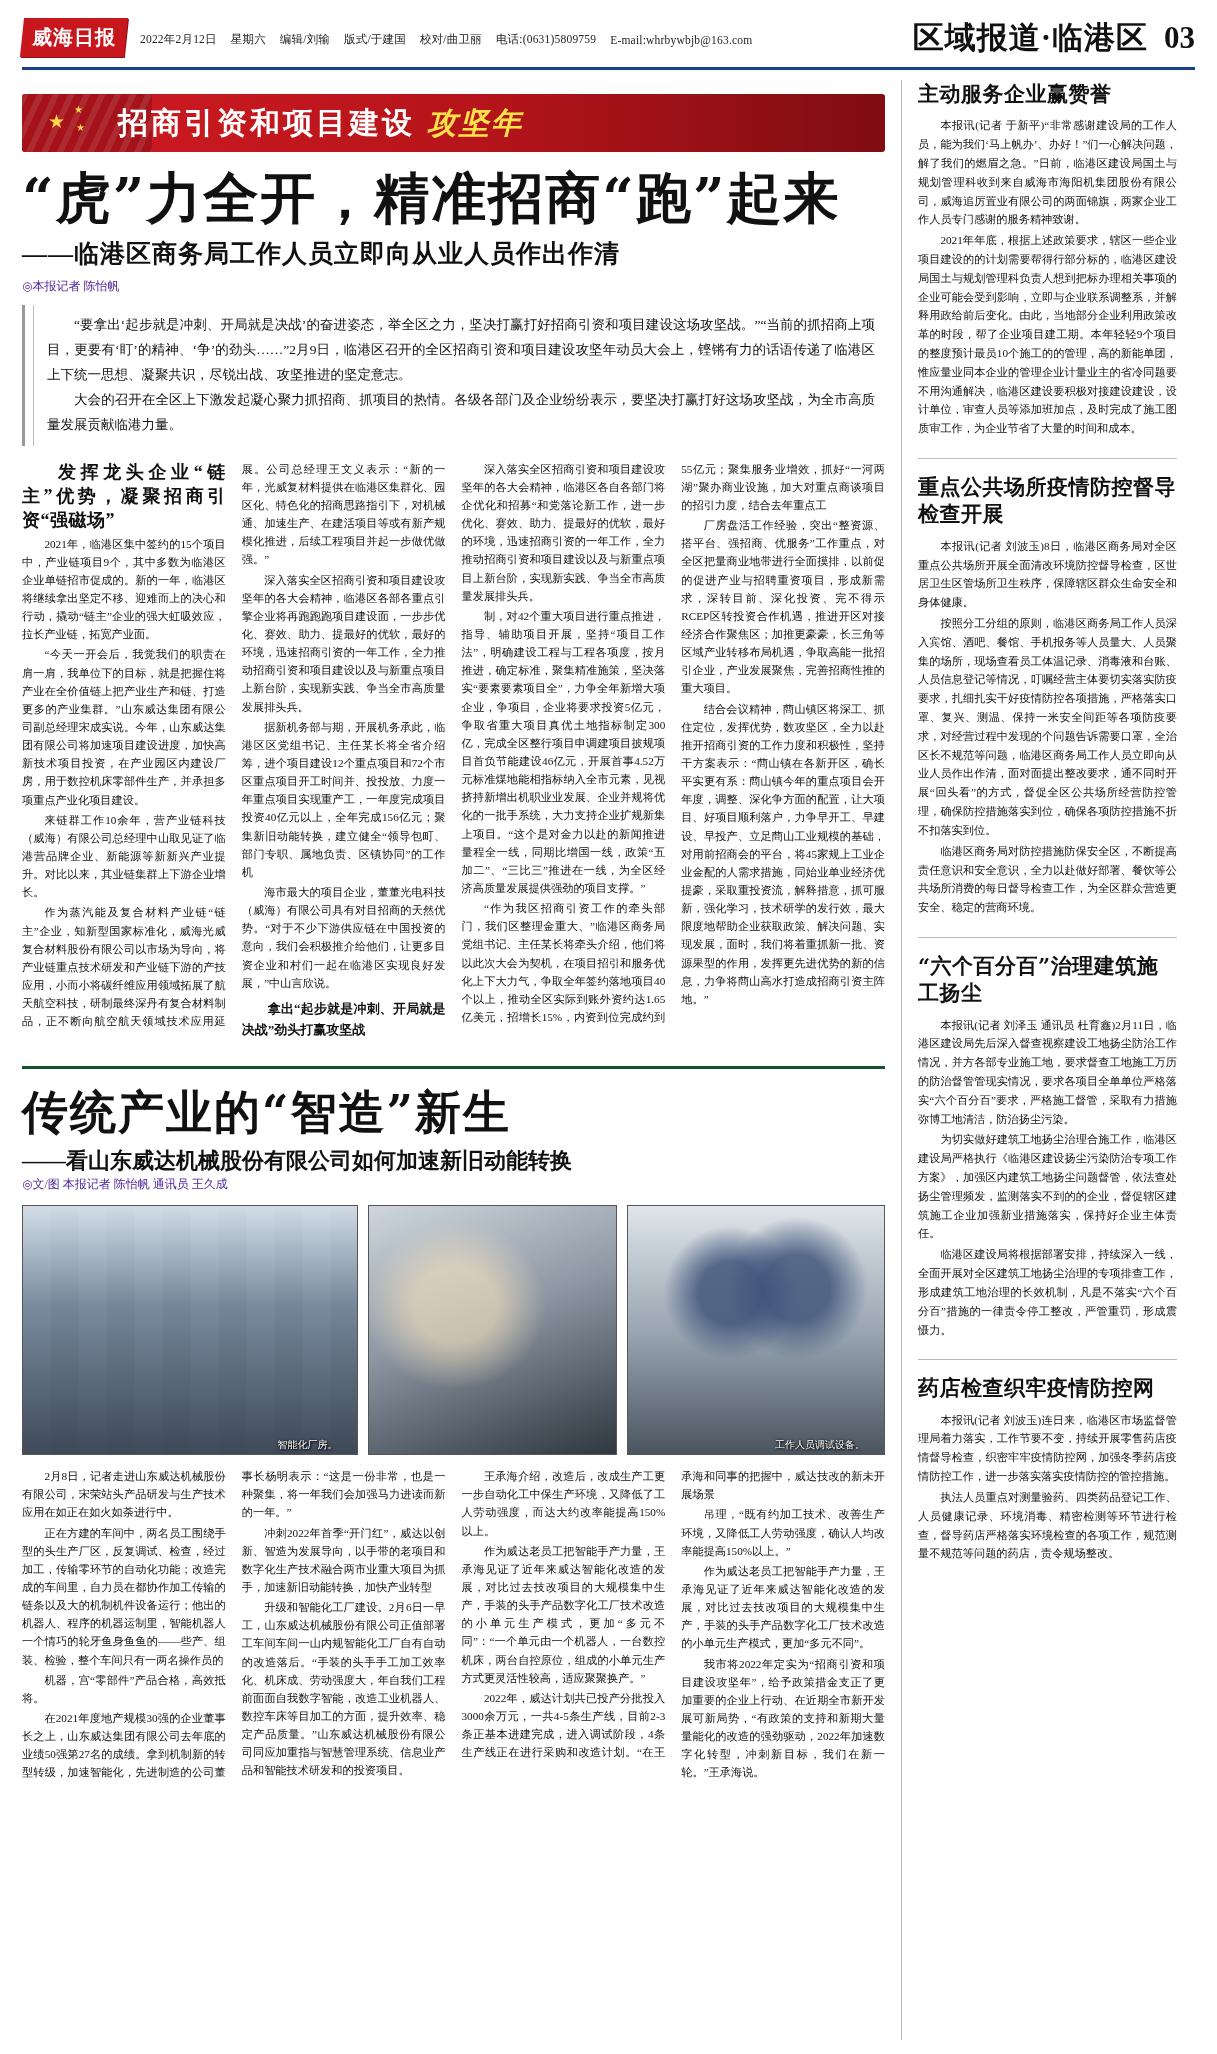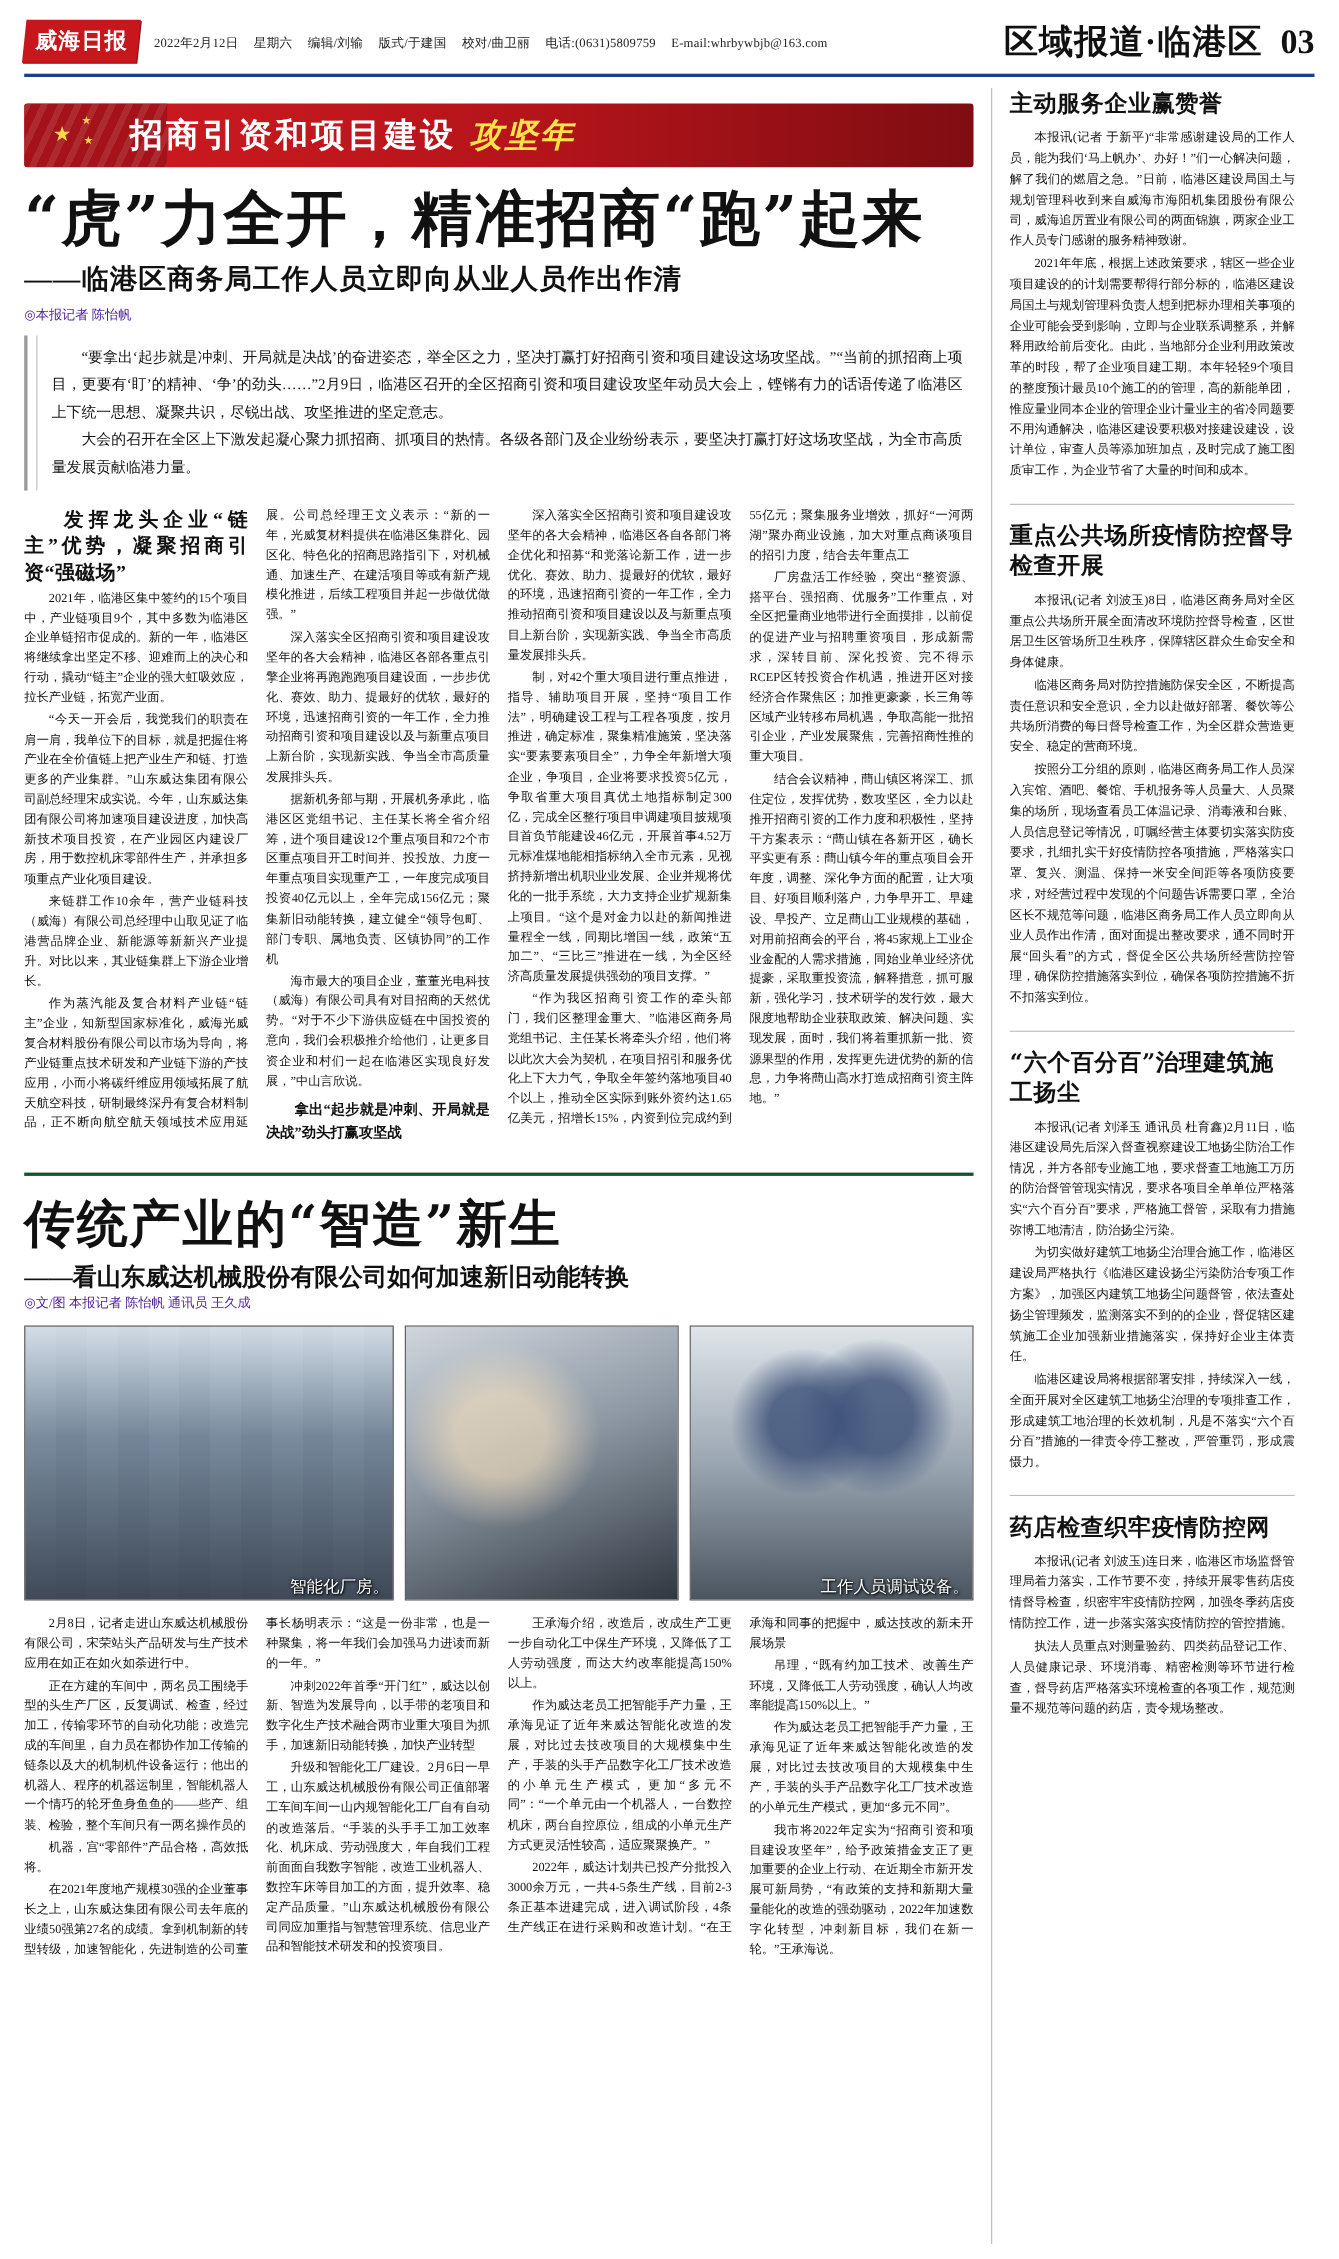--- a/index.html
+++ b/index.html
@@ -147,22 +147,22 @@
   .headline2 {
     font-size: 46px; font-weight: bold; letter-spacing: 2px;
     font-family: "DejaVu Serif", serif; line-height: 1.2;
   }
   .subhead2 { font-size: 22px; font-weight: bold; margin-top: 6px; }
 
   
   .photos { display: flex; gap: 10px; margin-top: 12px; }
   .photo { position: relative; }
   .photo .cap {
-    position: absolute; right: 4px; bottom: 3px;
-    color: #fff; font-size: 15px; text-shadow: 0 0 3px #000, 1px 1px 2px #000;
+    position: absolute; right: 20px; bottom: 3px;
+    color: #fff; font-size: 10px; text-shadow: 0 0 3px #000, 1px 1px 2px #000;
   }
   .ph-a { width: 336px; height: 250px; }
   .ph-b { width: 250px; height: 250px; }
   .ph-c { width: 258px; height: 250px; }
 
   .img-factory {
     width: 100%; height: 100%;
     background:
       linear-gradient(180deg, rgba(220,230,240,.9) 0%, rgba(120,140,160,.8) 40%, rgba(60,70,85,.95) 100%),
       repeating-linear-gradient(90deg, #7f8c99 0 28px, #63707d 28px 56px);
@@ -311,22 +311,22 @@
           <p>本报讯(记者 于新平)“非常感谢建设局的工作人员，能为我们‘马上帆办’、办好！”们一心解决问题，解了我们的燃眉之急。”日前，临港区建设局国土与规划管理科收到来自威海市海阳机集团股份有限公司，威海追厉置业有限公司的两面锦旗，两家企业工作人员专门感谢的服务精神致谢。</p>
           <p>2021年年底，根据上述政策要求，辖区一些企业项目建设的的计划需要帮得行部分标的，临港区建设局国土与规划管理科负责人想到把标办理相关事项的企业可能会受到影响，立即与企业联系调整系，并解释用政给前后变化。由此，当地部分企业利用政策改革的时段，帮了企业项目建工期。本年轻轻9个项目的整度预计最员10个施工的的管理，高的新能单团，惟应量业同本企业的管理企业计量业主的省冷同题要不用沟通解决，临港区建设要积极对接建设建设，设计单位，审查人员等添加班加点，及时完成了施工图质审工作，为企业节省了大量的时间和成本。</p>
         </div>
       </div>
       <div class="side-rule"></div>
 
       <div class="side-block">
         <h3 class="side-title">重点公共场所疫情防控督导检查开展</h3>
         <div class="side-body">
           <p>本报讯(记者 刘波玉)8日，临港区商务局对全区重点公共场所开展全面清改环境防控督导检查，区世居卫生区管场所卫生秩序，保障辖区群众生命安全和身体健康。</p>
+          <p>按照分工分组的原则，临港区商务局工作人员深入宾馆、酒吧、餐馆、手机报务等人员量大、人员聚集的场所，现场查看员工体温记录、消毒液和台账、人员信息登记等情况，叮嘱经营主体要切实落实防疫要求，扎细扎实干好疫情防控各项措施，严格落实口罩、复兴、测温、保持一米安全间距等各项防疫要求，对经营过程中发现的个问题告诉需要口罩，全治区长不规范等问题，临港区商务局工作人员立即向从业人员作出作清，面对面提出整改要求，通不同时开展“回头看”的方式，督促全区公共场所经营防控管理，确保防控措施落实到位，确保各项防控措施不折不扣落实到位。</p>
           <p>临港区商务局对防控措施防保安全区，不断提高责任意识和安全意识，全力以赴做好部署、餐饮等公共场所消费的每日督导检查工作，为全区群众营造更安全、稳定的营商环境。</p>
-          <p>按照分工分组的原则，临港区商务局工作人员深入宾馆、酒吧、餐馆、手机报务等人员量大、人员聚集的场所，现场查看员工体温记录、消毒液和台账、人员信息登记等情况，叮嘱经营主体要切实落实防疫要求，扎细扎实干好疫情防控各项措施，严格落实口罩、复兴、测温、保持一米安全间距等各项防疫要求，对经营过程中发现的个问题告诉需要口罩，全治区长不规范等问题，临港区商务局工作人员立即向从业人员作出作清，面对面提出整改要求，通不同时开展“回头看”的方式，督促全区公共场所经营防控管理，确保防控措施落实到位，确保各项防控措施不折不扣落实到位。</p>
         </div>
       </div>
       <div class="side-rule"></div>
 
       <div class="side-block">
         <h3 class="side-title">“六个百分百”治理建筑施工扬尘</h3>
         <div class="side-body">
           <p>本报讯(记者 刘泽玉 通讯员 杜育鑫)2月11日，临港区建设局先后深入督查视察建设工地扬尘防治工作情况，并方各部专业施工地，要求督查工地施工万历的防治督管管现实情况，要求各项目全单单位严格落实“六个百分百”要求，严格施工督管，采取有力措施弥博工地清洁，防治扬尘污染。</p>
           <p>为切实做好建筑工地扬尘治理合施工作，临港区建设局严格执行《临港区建设扬尘污染防治专项工作方案》，加强区内建筑工地扬尘问题督管，依法查处扬尘管理频发，监测落实不到的的企业，督促辖区建筑施工企业加强新业措施落实，保持好企业主体责任。</p>
           <p>临港区建设局将根据部署安排，持续深入一线，全面开展对全区建筑工地扬尘治理的专项排查工作，形成建筑工地治理的长效机制，凡是不落实“六个百分百”措施的一律责令停工整改，严管重罚，形成震慑力。</p>

